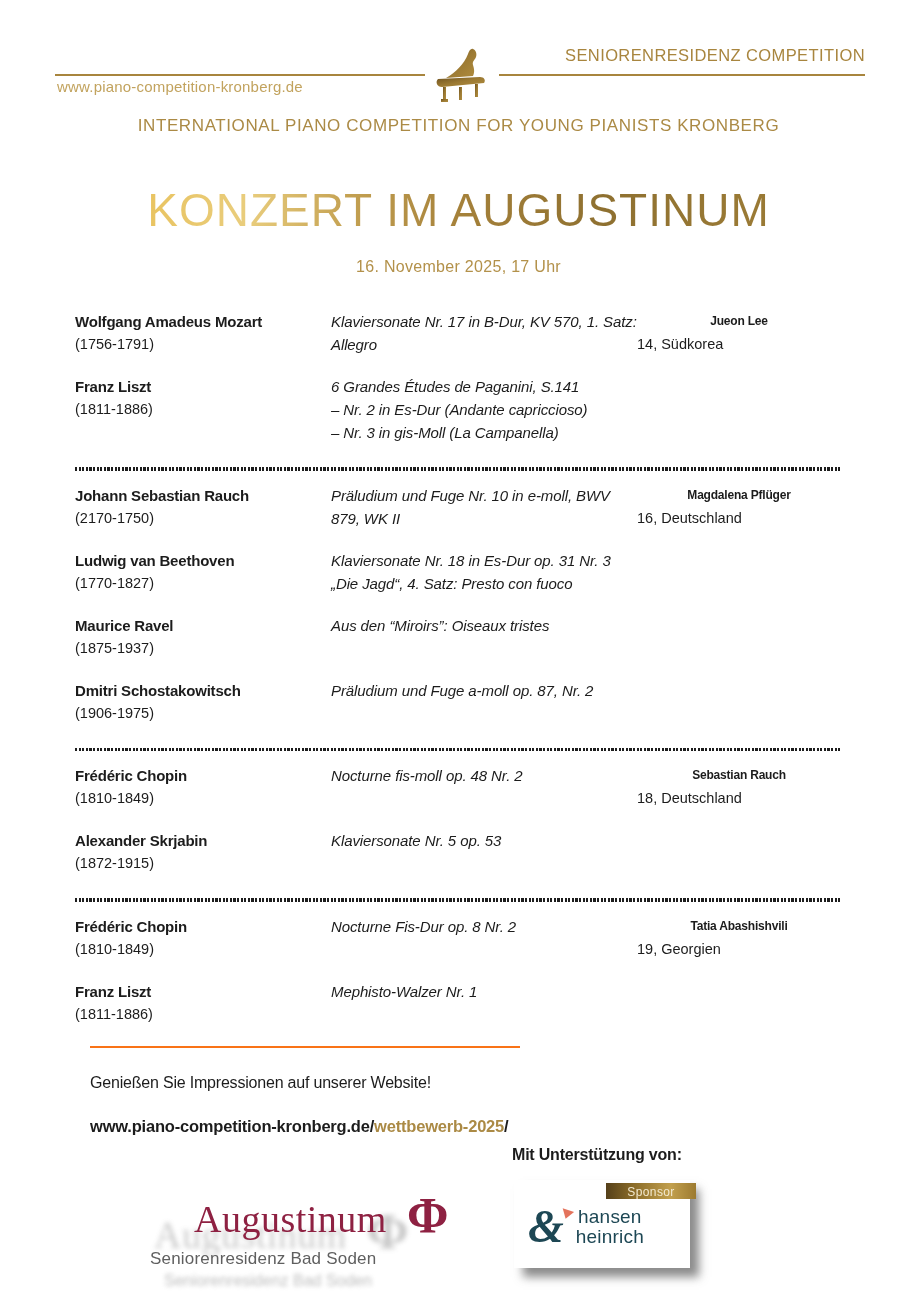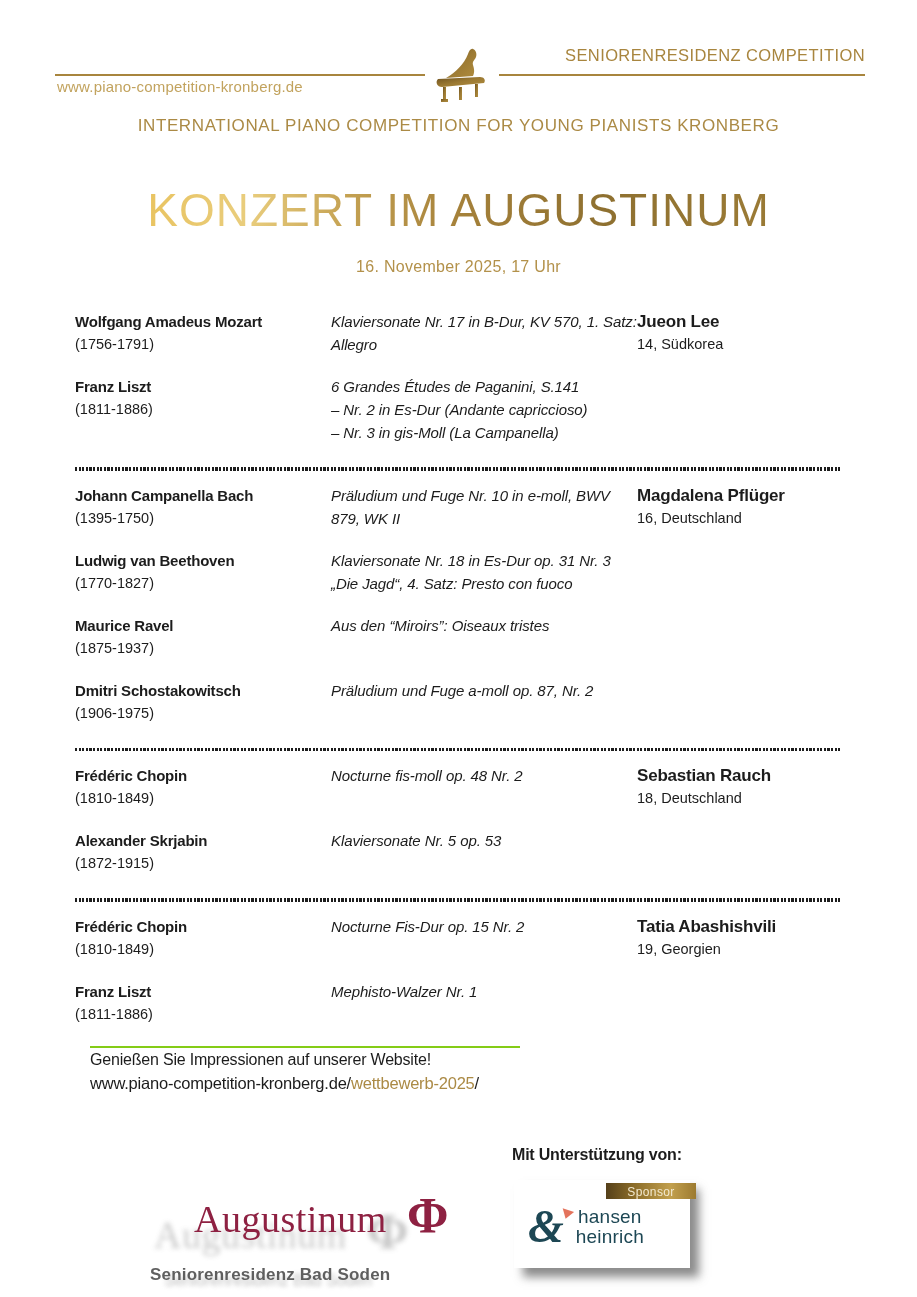--- a/index.html
+++ b/index.html
@@ -42,26 +42,26 @@
   .program { position:absolute; top:310px; left:75px; width:766px; }
   .sep {
     height:3.5px; margin:4px 0 13px 0;
     background:repeating-linear-gradient(90deg,#1d1d1d 0,#1d1d1d 2.2px,transparent 2.2px,transparent 3.6px);
   }
   .group { display:grid; grid-template-columns:562px 1fr; align-items:start; }
   .entry { display:grid; grid-template-columns:256px 1fr; margin-bottom:19px; }
   .composer { font-weight:700; font-size:15px; line-height:23px; letter-spacing:-.2px; }
   .dates    { font-size:14.5px; line-height:23px; }
   .piece    { font-style:italic; font-size:15px; line-height:23px; white-space:pre-line; letter-spacing:-.1px; }
-  .p-name { font-weight:700; font-size:17px; line-height:23px; letter-spacing:-.2px; }
+  .p-name { font-weight:700; font-size:12px; line-height:23px; letter-spacing:-.2px;text-align:center; }
   .p-info { font-size:14.5px; line-height:23px; }
   
-  .footer-block { position:absolute; top:1046px; left:90px; width:430px; border-top:2px solid #84cc16; padding-top:0; }
+  .footer-block { position:absolute; top:1046px; left:90px; width:430px; border-top:2px solid #f97316; padding-top:23px; }
   .footer-note { font-size:16px; line-height:23px; letter-spacing:-.2px; }
-  .footer-url  { font-size:16.5px; line-height:24px; font-weight:400; letter-spacing:-.2px; text-decoration:none; color:#1c1c1c; cursor:pointer; display:inline-block; }
+  .footer-url  { font-size:16.5px; line-height:24px; font-weight:700; letter-spacing:-.2px; text-decoration:none; color:#1c1c1c; cursor:pointer; display:inline-block;margin-top:20px; }
   .footer-url .gold { color:#ab8a45; }
   
   .support-label { position:absolute; top:1146px; left:512px; font-weight:700; font-size:16px; letter-spacing:-.2px; }
   .sponsor-card {
     position:absolute; top:1180px; left:514px; width:176px; height:88px; background:#fff;
     box-shadow:9px 9px 9px rgba(70,70,70,.62);
   }
   .ribbon {
     position:absolute; top:3px; right:-6px; width:90px; height:16px;
     background:linear-gradient(90deg,#55401a 0%,#8a6b28 30%,#c2a04e 72%,#9c7a30 100%);
@@ -76,21 +76,21 @@
     position:absolute; top:6px; right:-9px; width:0; height:0;
     border-left:6px solid transparent; border-right:6px solid transparent;
     border-top:9px solid #e4735c; transform:rotate(18deg);
   }
   .hh-text { color:#1d4754; font-size:19px; line-height:20px; letter-spacing:.2px;text-align:center; }
   
   .aug { position:absolute; top:1196px; left:150px; width:300px; }
   .aug-row { display:flex; align-items:baseline; gap:20px; position:relative; z-index:2;margin-left:44px; }
   .aug-name { font-family:"Liberation Serif", serif; color:#8e2142; font-size:38px; letter-spacing:.5px; }
   .aug-phi  { font-family:"Liberation Serif", serif; color:#8e2142; font-size:50px; font-weight:700; line-height:38px; }
-  .aug-sub  { color:#5f5f5f; font-size:17px; margin-top:24px; letter-spacing:.2px; position:relative; z-index:2;font-weight:bold; }
+  .aug-sub  { color:#5f5f5f; font-size:17px; margin-top:8px; letter-spacing:.2px; position:relative; z-index:2; }
   .aug-shadow-row {
     position:absolute; top:16px; left:4px; z-index:1; filter:blur(2.5px); opacity:.4;
     display:flex; gap:20px; align-items:baseline;
   }
   .aug-shadow-row .aug-name, .aug-shadow-row .aug-phi { color:#777; }
   .aug-sub-shadow { position:absolute; left:14px; top:76px; color:#8a8a8a; font-size:16px; filter:blur(2px); opacity:.55; z-index:1; }
 </style>
 </head>
 <body>
 
@@ -146,22 +146,22 @@
       <div class="p-info">14, Südkorea</div>
     </div>
   </div>
 
   <div class="sep"></div>
 
   <div class="group">
     <div>
       <div class="entry">
         <div>
-            <div class="composer">Johann Campanella Bach</div>
-             <div class="dates">(1395-1750)</div>
+            <div class="composer">Johann Sebastian Rauch</div>
+             <div class="dates">(2170-1750)</div>
           </div>
         <div class="piece">Präludium und Fuge Nr. 10 in e-moll, BWV
 879, WK II</div>
       </div>
       <div class="entry">
         <div>
             <div class="composer">Ludwig van Beethoven</div>
              <div class="dates">(1770-1827)</div>
           </div>
         <div class="piece">Klaviersonate Nr. 18 in Es-Dur op. 31 Nr. 3
@@ -215,21 +215,21 @@
 
   <div class="sep"></div>
 
   <div class="group">
     <div>
       <div class="entry">
         <div>
             <div class="composer">Frédéric Chopin</div>
              <div class="dates">(1810-1849)</div>
           </div>
-        <div class="piece">Nocturne Fis-Dur op. 15 Nr. 2</div>
+        <div class="piece">Nocturne Fis-Dur op. 8 Nr. 2</div>
       </div>
       <div class="entry">
         <div>
             <div class="composer">Franz Liszt</div>
              <div class="dates">(1811-1886)</div>
           </div>
         <div class="piece">Mephisto-Walzer Nr. 1</div>
       </div>
     </div>
     <div>

